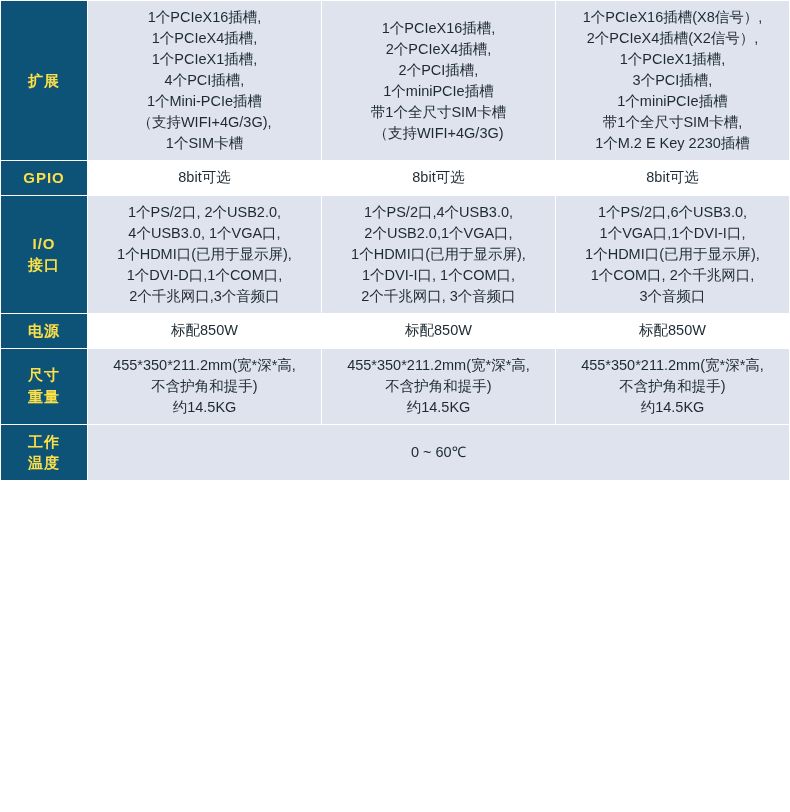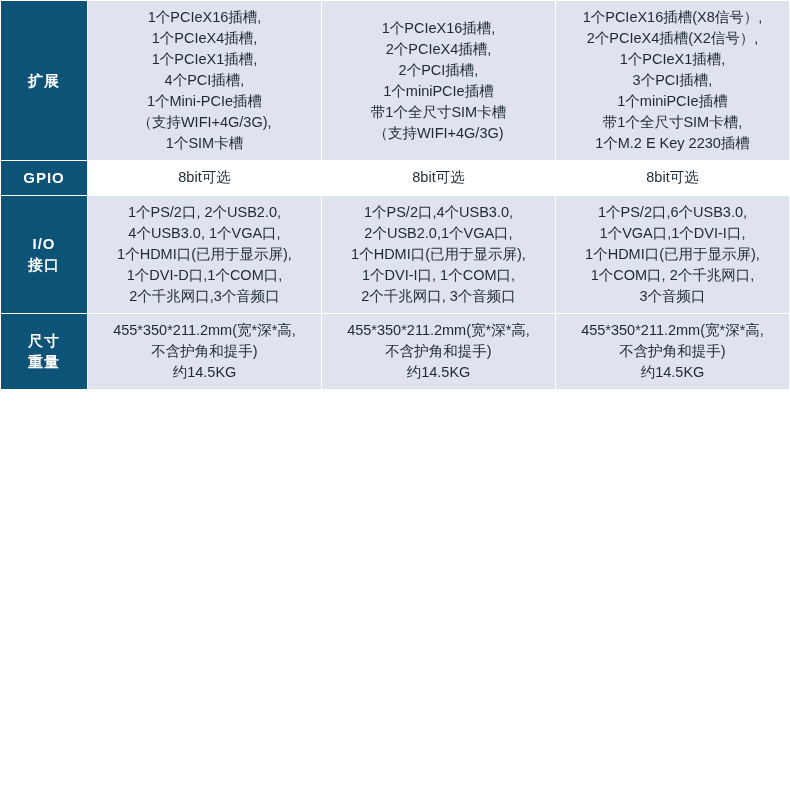--- a/index.html
+++ b/index.html
@@ -17,21 +17,21 @@
   }
   #spec-table td {
     border: 1px solid #ffffff;
     vertical-align: middle;
     text-align: center;
     padding: 6px 6px;
     line-height: 1.45;
   }
   .label-cell {
     background: #0d5378;
-    color: #ffffff;
+    color: #fde047;
     font-weight: bold;
     font-size: 15px;
     width: 74px;
     letter-spacing: 1px;
   }
   .label-cell .line {
     display: block;
   }
   .data-cell {
     color: #1d2a33;
@@ -120,34 +120,57 @@
         <td class="data-cell shade-a">
           <span class="line">1个PS/2口,6个USB3.0,</span>
           <span class="line">1个VGA口,1个DVI-I口,</span>
           <span class="line">1个HDMI口(已用于显示屏),</span>
           <span class="line">1个COM口, 2个千兆网口,</span>
           <span class="line">3个音频口</span>
         </td>
       </tr>
       <tr>
         <td class="label-cell">
+          <span class="line">电源</span>
+        </td>
+        <td class="data-cell shade-b">
+          <span class="line">标配850W</span>
+        </td>
+        <td class="data-cell shade-b">
+          <span class="line">标配850W</span>
+        </td>
+        <td class="data-cell shade-b">
+          <span class="line">标配850W</span>
+        </td>
+      </tr>
+      <tr>
+        <td class="label-cell">
           <span class="line">尺寸</span>
           <span class="line">重量</span>
         </td>
         <td class="data-cell shade-a">
           <span class="line">455*350*211.2mm(宽*深*高,</span>
           <span class="line">不含护角和提手)</span>
           <span class="line">约14.5KG</span>
         </td>
         <td class="data-cell shade-a">
           <span class="line">455*350*211.2mm(宽*深*高,</span>
           <span class="line">不含护角和提手)</span>
           <span class="line">约14.5KG</span>
         </td>
         <td class="data-cell shade-a">
           <span class="line">455*350*211.2mm(宽*深*高,</span>
           <span class="line">不含护角和提手)</span>
           <span class="line">约14.5KG</span>
         </td>
       </tr>
+      <tr>
+        <td class="label-cell">
+          <span class="line">工作</span>
+          <span class="line">温度</span>
+        </td>
+        <td class="data-cell shade-a" colspan="3">
+          <span class="line">0 ~ 60℃</span>
+        </td>
+      </tr>
     </tbody>
 </table>
 <div class="tail"></div>
 
 </body></html>

